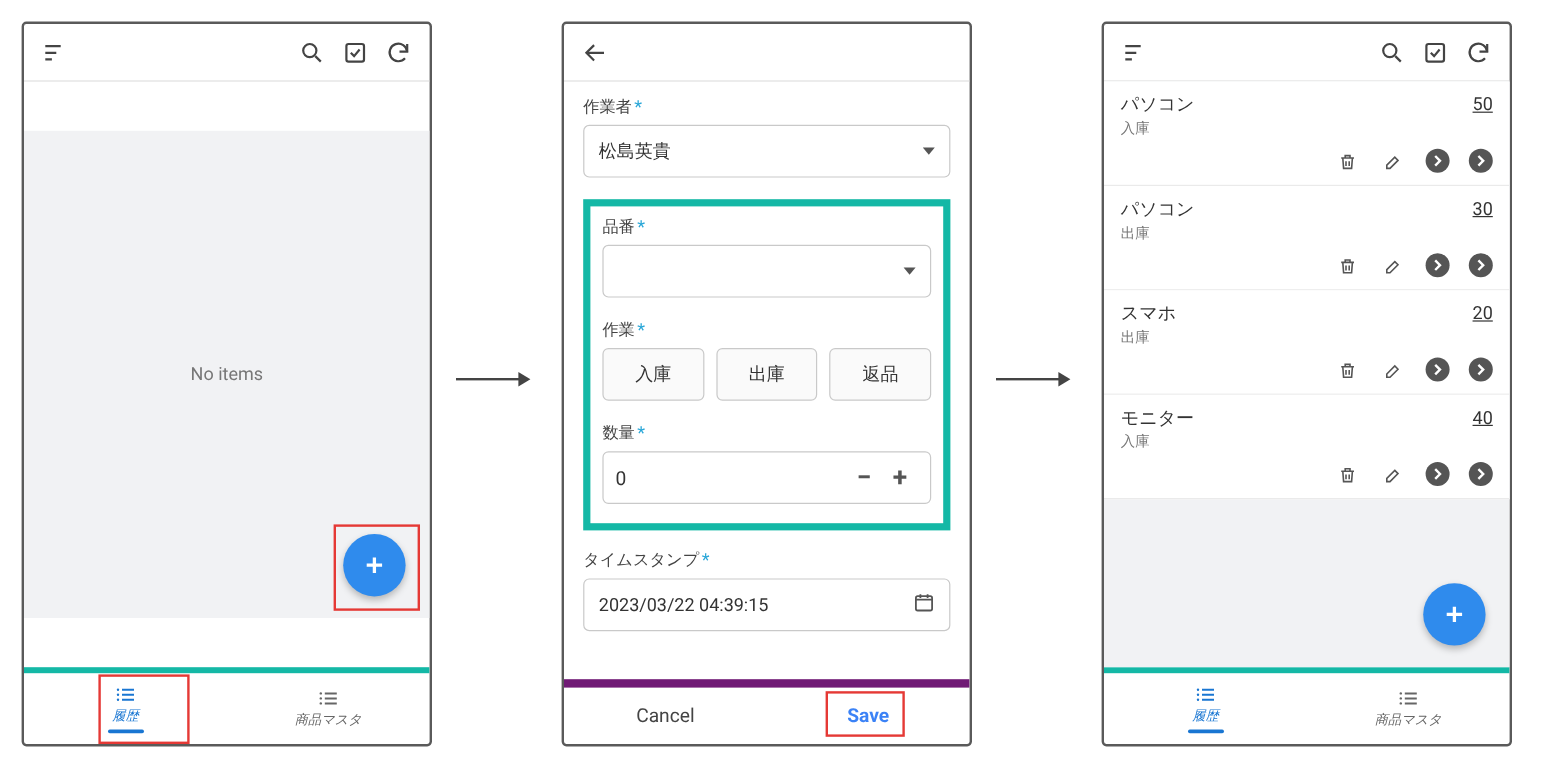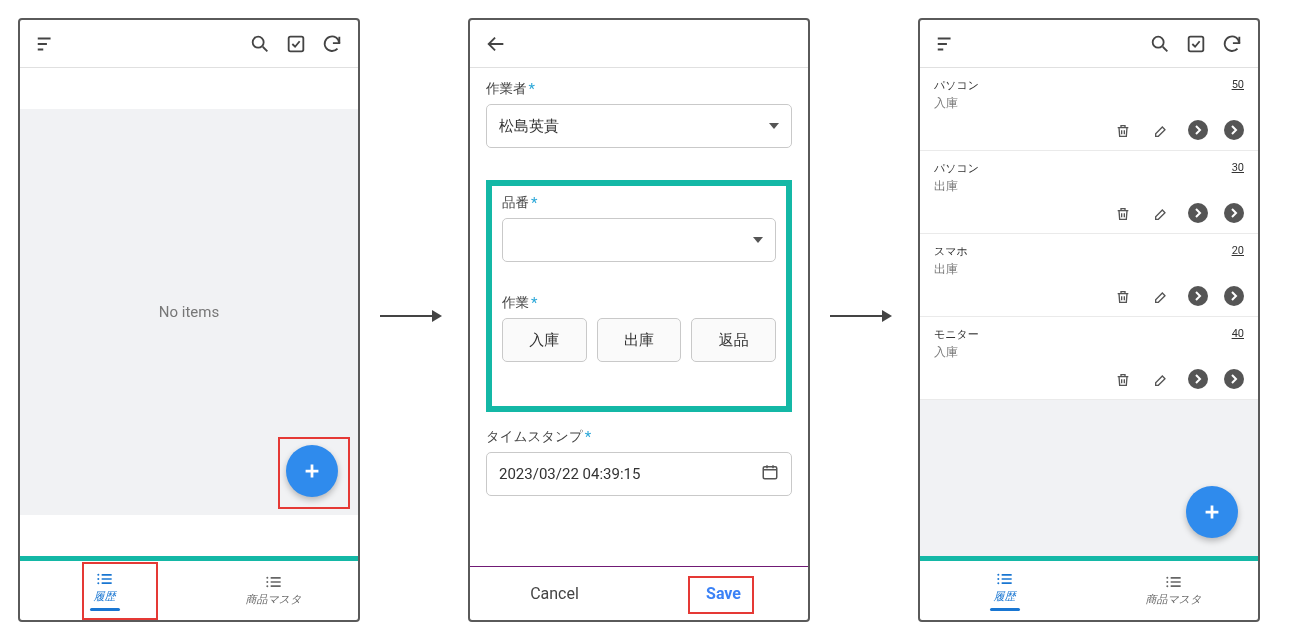--- a/index.html
+++ b/index.html
@@ -128,21 +128,21 @@
     border: 2px solid #e53935;
     pointer-events: none;
   }
 
   
   .form {
     padding: 12px 16px 0 16px;
     overflow-y: auto;
     flex: 1;
   }
-  .field { margin-bottom: 32px; }
+  .field { margin-bottom: 18px; }
   .flabel { font-size: 13.5px; color: #444; margin-bottom: 6px; }
   .flabel .req { color: #2aa7d8; font-size: 15px; margin-left: 2px; vertical-align: top; }
   .input, .select {
     width: 100%;
     height: 44px;
     border: 1px solid #c9c9c9;
     border-radius: 5px;
     padding: 0 12px;
     display: flex;
     align-items: center;
@@ -179,21 +179,21 @@
   .stepper .val { flex:1; font-size: 16px; color:#333; }
   .stepper .stepbtn {
     width: 30px; height:30px;
     display:flex; align-items:center; justify-content:center;
     font-size: 22px; font-weight: bold; color:#555;
     cursor:pointer;
   }
 
   .actionbar {
     height: 54px;
-    border-top: 1px solid #701a75;
+    border-top: 7px solid #701a75;
     display: flex;
   }
   .actionbar .abtn {
     flex:1;
     display:flex; align-items:center; justify-content:center;
     font-size: 16px;
     cursor:pointer;
   }
   .actionbar .abtn.cancel { color: #444; }
   .actionbar .abtn.save { color: #3b82f6; font-weight: 700; }
@@ -202,21 +202,21 @@
     border: 6px solid #14b8a6;
     border-radius: 0;
     padding: 8px 10px 12px 10px;
     margin-bottom: 16px;
   }
   .row {
     border-bottom: 1px solid #eaeaea;
     padding: 10px 14px 8px 14px;
     background: #fff;
   }
-  .row .line1 { display:flex; justify-content: space-between; font-size: 11px; }
+  .row .line1 { display:flex; justify-content: space-between; font-size: 15px; }
   .row .title { color: #333; }
   .row .qty { color: #333; text-decoration: underline; }
   .row .sub { font-size: 12px; color: #777; margin-top: 2px; }
   .row .actions {
     display:flex; justify-content:flex-end; gap: 16px;
     margin-top: 8px;
   }
   .row .aicon {
     width: 22px; height:22px; display:flex; align-items:center; justify-content:center;
     color:#555; cursor:pointer;
@@ -340,20 +340,28 @@
               </div>
             <div class="choice">
                 <span>出庫</span>
               </div>
             <div class="choice">
                 <span>返品</span>
               </div>
           </div>
         </div>
 
+        <div class="field" style="margin-bottom:4px;">
+          <div class="flabel"><span>数量</span><span class="req">*</span></div>
+          <div class="stepper">
+            <span class="val">0</span>
+            <span class="stepbtn">−</span>
+            <span class="stepbtn">+</span>
+          </div>
+        </div>
       </div>
 
       <div class="field">
         <div class="flabel"><span>タイムスタンプ</span><span class="req">*</span></div>
         <div class="input">
           <span>2023/03/22 04:39:15</span>
           <span>
             <svg viewBox="0 0 24 24" width="18" height="18" stroke="#555" fill="none" stroke-width="2">
                 <rect x="3" y="5" width="18" height="16" rx="2"></rect>
                 <path d="M3 9h18M8 3v4M16 3v4"></path>

